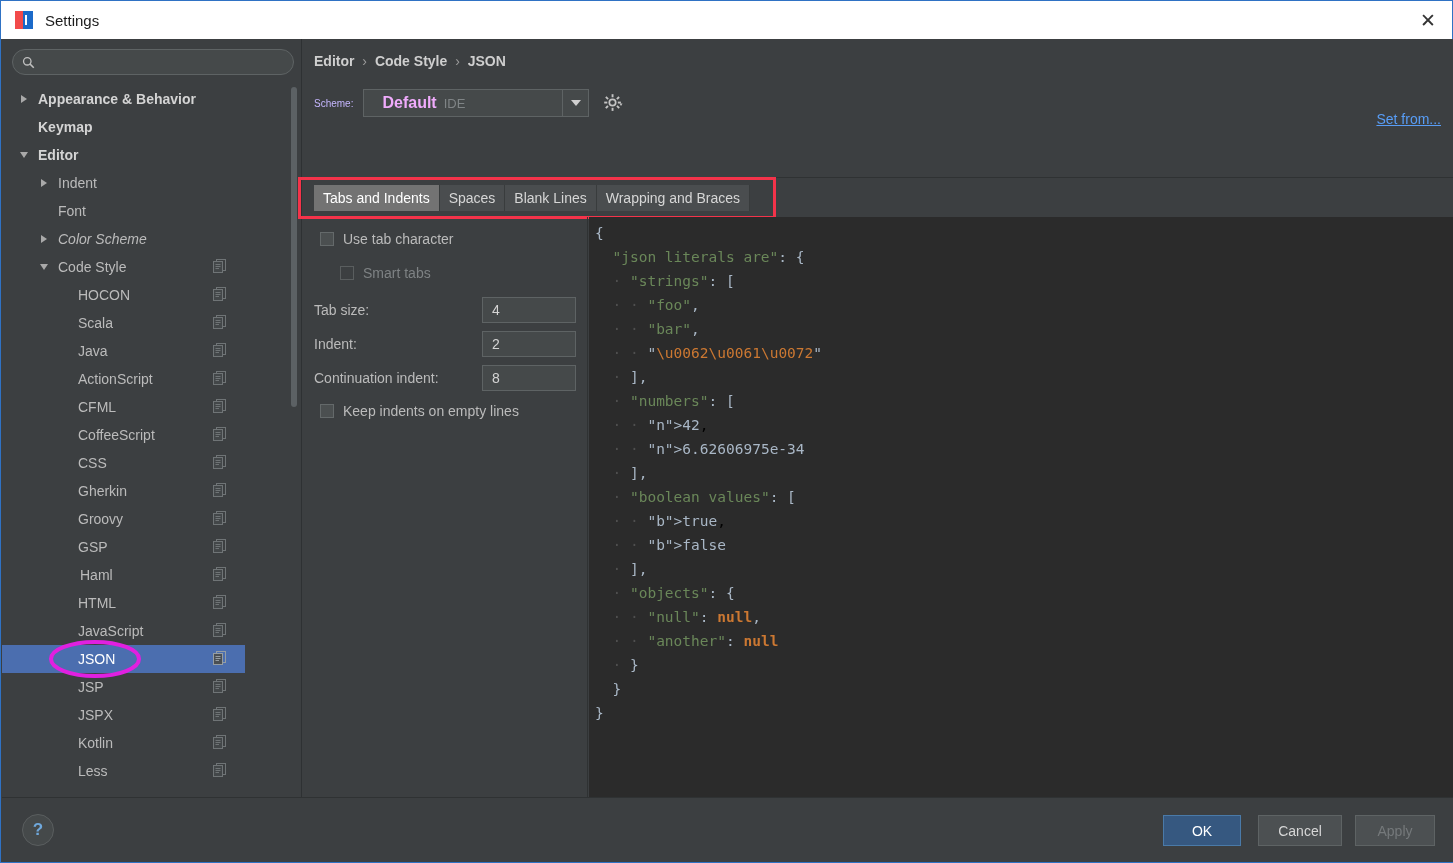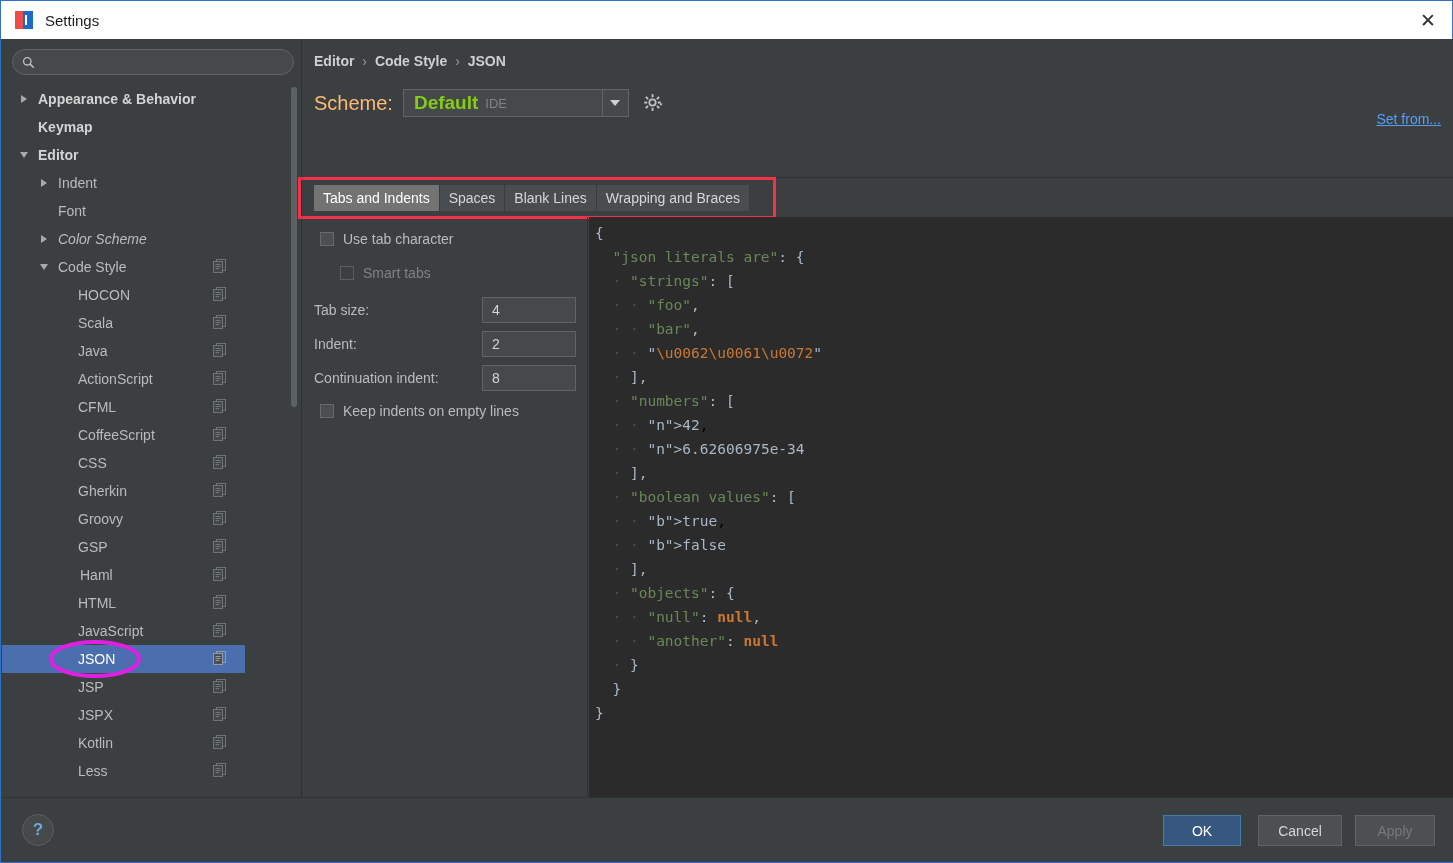--- a/index.html
+++ b/index.html
@@ -99,28 +99,28 @@
   .breadcrumb {
     position: absolute; left: 12px; top: 14px;
     font-size: 14px; font-weight: bold; color: #cfcfcf;
   }
   .breadcrumb .sep { font-weight: normal; color: #9b9b9b; margin: 0 4px; }
 
   .scheme-row {
     position: absolute; left: 12px; top: 50px;
     display: flex; align-items: center;
   }
-  .scheme-label { font-size: 20px; color: #fdba74; margin-right: 10px; }
+  .scheme-label { font-size: 10px; color: #c4b5fd; margin-right: 10px; }
   .scheme-combo {
     position: relative; width: 226px; height: 28px;
     background: #45494a; border: 1px solid #5e6364;
     display: flex; align-items: center;
   }
   .scheme-combo .val {
-    margin-left: 10px; font-size: 19px; font-weight: bold; color: #84cc16;
+    margin-left: 18px; font-size: 16px; font-weight: bold; color: #f0abfc;
   }
   .scheme-combo .sub {
     margin-left: 7px; font-size: 13px; color: #7f8486;
   }
   .combo-btn {
     position: absolute; right: 0; top: 0; width: 26px; height: 26px;
     border-left: 1px solid #5e6364;
     display: flex; align-items: center; justify-content: center;
     cursor: pointer;
   }

